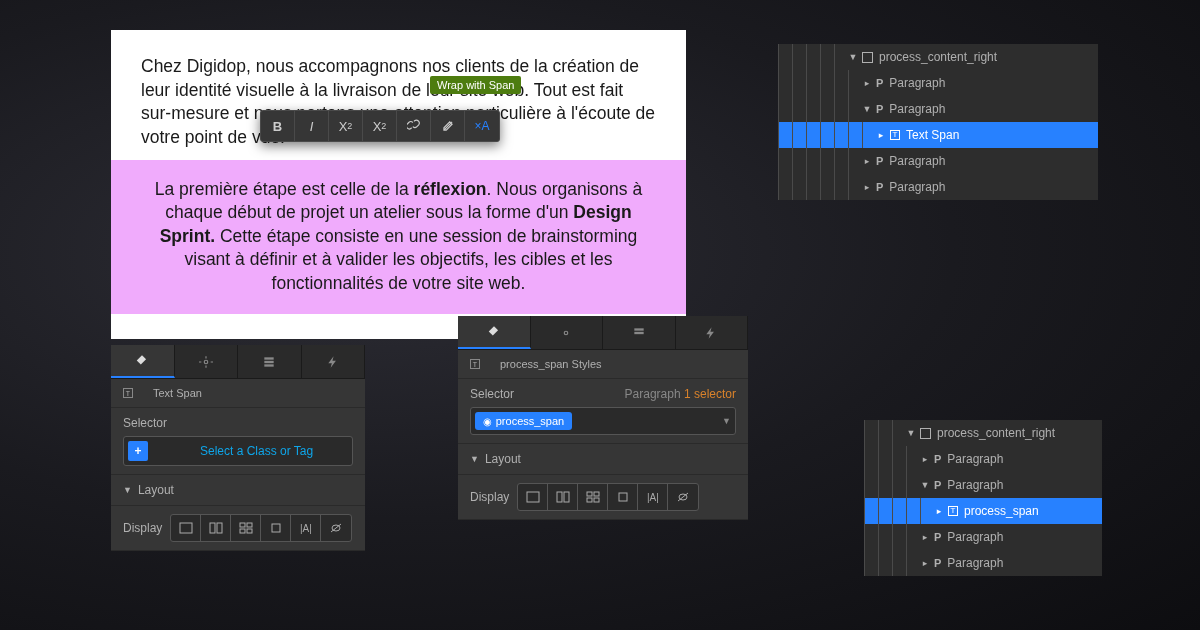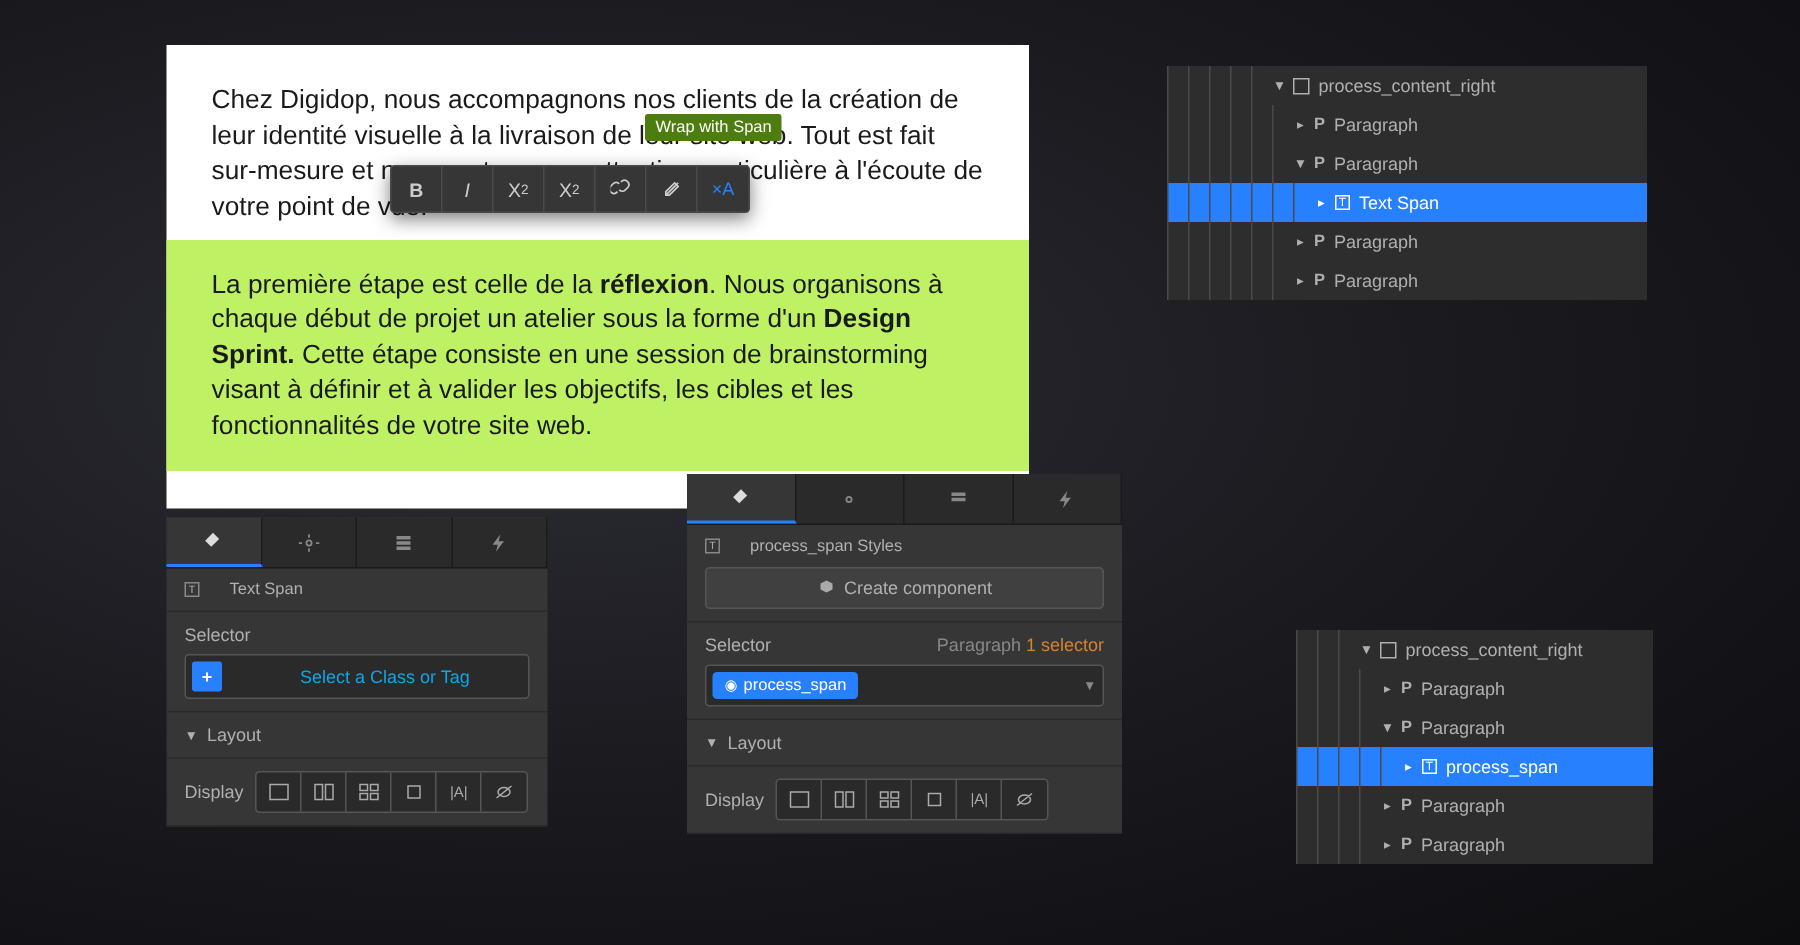--- a/index.html
+++ b/index.html
@@ -2,21 +2,21 @@
 <html><head>
 <meta charset="utf-8">
 <style>
 *{margin:0;padding:0;box-sizing:border-box;font-family:Arial,sans-serif;}
 body{width:1200px;height:630px;background:radial-gradient(ellipse at 30% 40%,#2d2d35 0%,#1a1a1f 50%,#0d0d10 100%);position:relative;overflow:hidden;}
 
 
 .text-editor{position:absolute;left:111px;top:30px;width:575px;background:#fff;padding:25px 0;}
 .text-editor p{font-size:17.5px;line-height:1.35;color:#1a1a1a;padding:0 30px;}
 .text-editor .p1{margin-bottom:10px;}
-.text-editor .p2{background:#bef264;padding:18px 30px;}
+.text-editor .p2{background:#f0abfc;padding:18px 30px;text-align:center;}
 .text-editor .p2 strong{font-weight:700;}
 .toolbar-float{position:absolute;left:260px;top:110px;height:32px;background:#363636;border:1px solid #4a4a4a;border-radius:3px;display:flex;align-items:center;z-index:5;box-shadow:0 4px 12px rgba(0,0,0,0.5);}
 .toolbar-float .tb-btn{width:34px;height:32px;display:flex;align-items:center;justify-content:center;color:#ccc;border-right:1px solid #4a4a4a;font-size:13px;cursor:pointer;}
 .toolbar-float .tb-btn:last-child{border-right:none;}
 .toolbar-float .tb-btn sup,.toolbar-float .tb-btn sub{font-size:9px;}
 .tooltip-span{position:absolute;left:430px;top:76px;background:#4d7c0f;color:#fff;font-size:11px;padding:3px 7px;border-radius:2px;z-index:6;}
 
 
 .navigator{position:absolute;width:320px;background:#2d2d2d;font-size:12px;}
 .nav-row{height:26px;display:flex;align-items:center;color:#b0b0b0;position:relative;}
@@ -358,26 +358,20 @@
         <svg class="svg-i" viewBox="0 0 24 24">
           <path d="M13 2L4 14h6l-2 8 9-12h-6z" fill="#888"></path>
         </svg>
       </div>
   </div>
   <div class="section">
     <div class="breadcrumb">
         <span class="bc-icon">T</span>
         <span>process_span Styles</span>
       </div>
-    <div class="create-comp">
-        <svg width="12" height="12" viewBox="0 0 24 24">
-          <path d="M12 2l8 4v8l-8 4-8-4V6z" fill="#aaa"></path>
-        </svg>
-        <span>Create component</span>
-      </div>
   </div>
   <div class="section">
     <div class="sel-row">
         <span>Selector</span>
         <span class="inh"><span>Paragraph</span> <span class="orange">1 selector</span></span>
       </div>
     <div class="selector-input">
       <span class="tag">
           <span class="gi">◉</span>
           <span>process_span</span>

